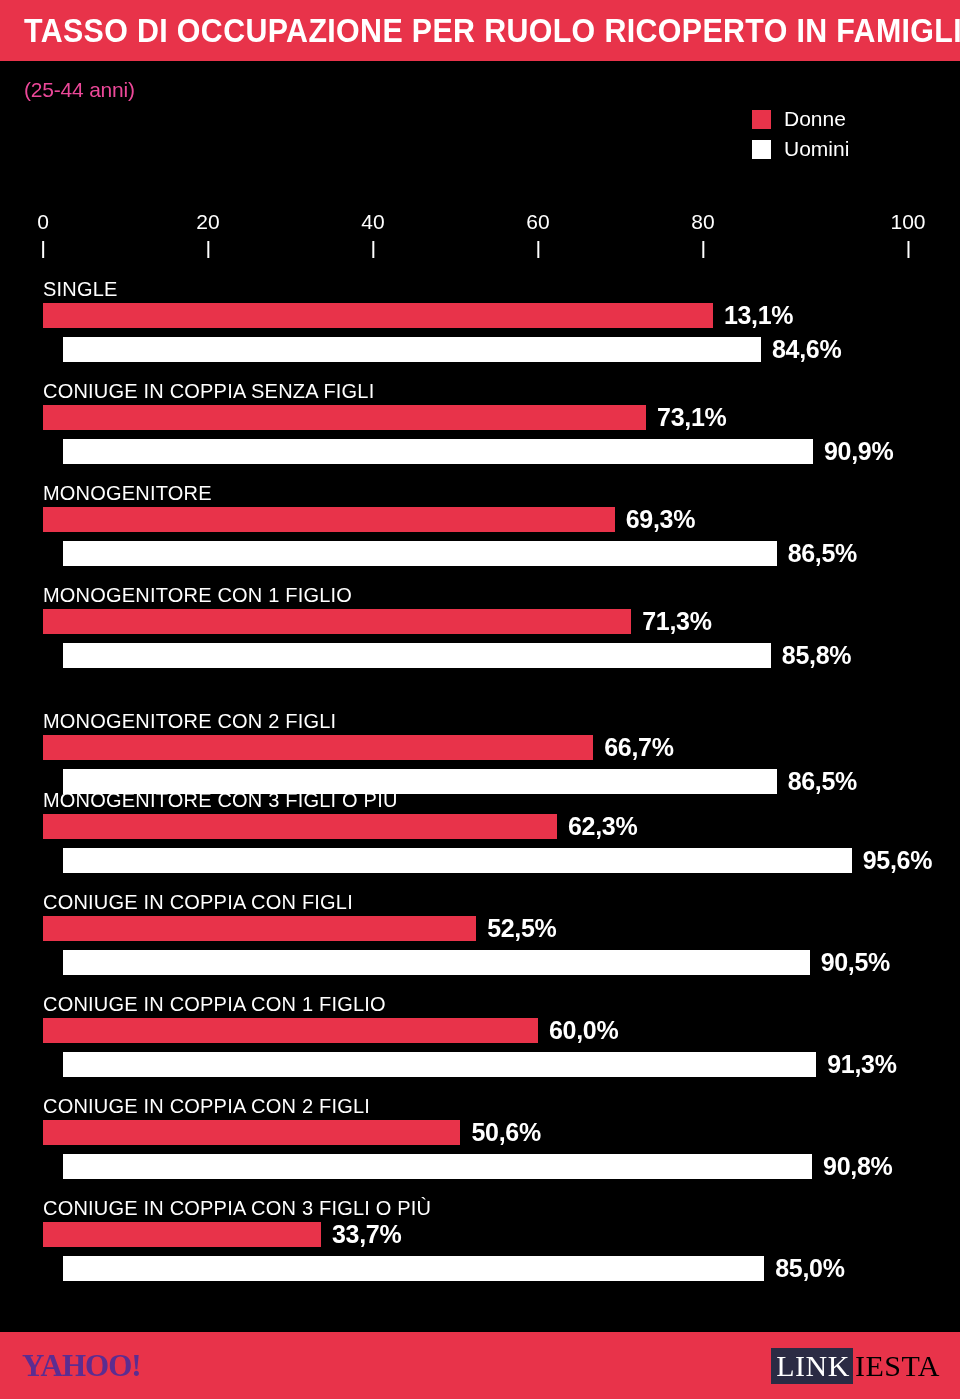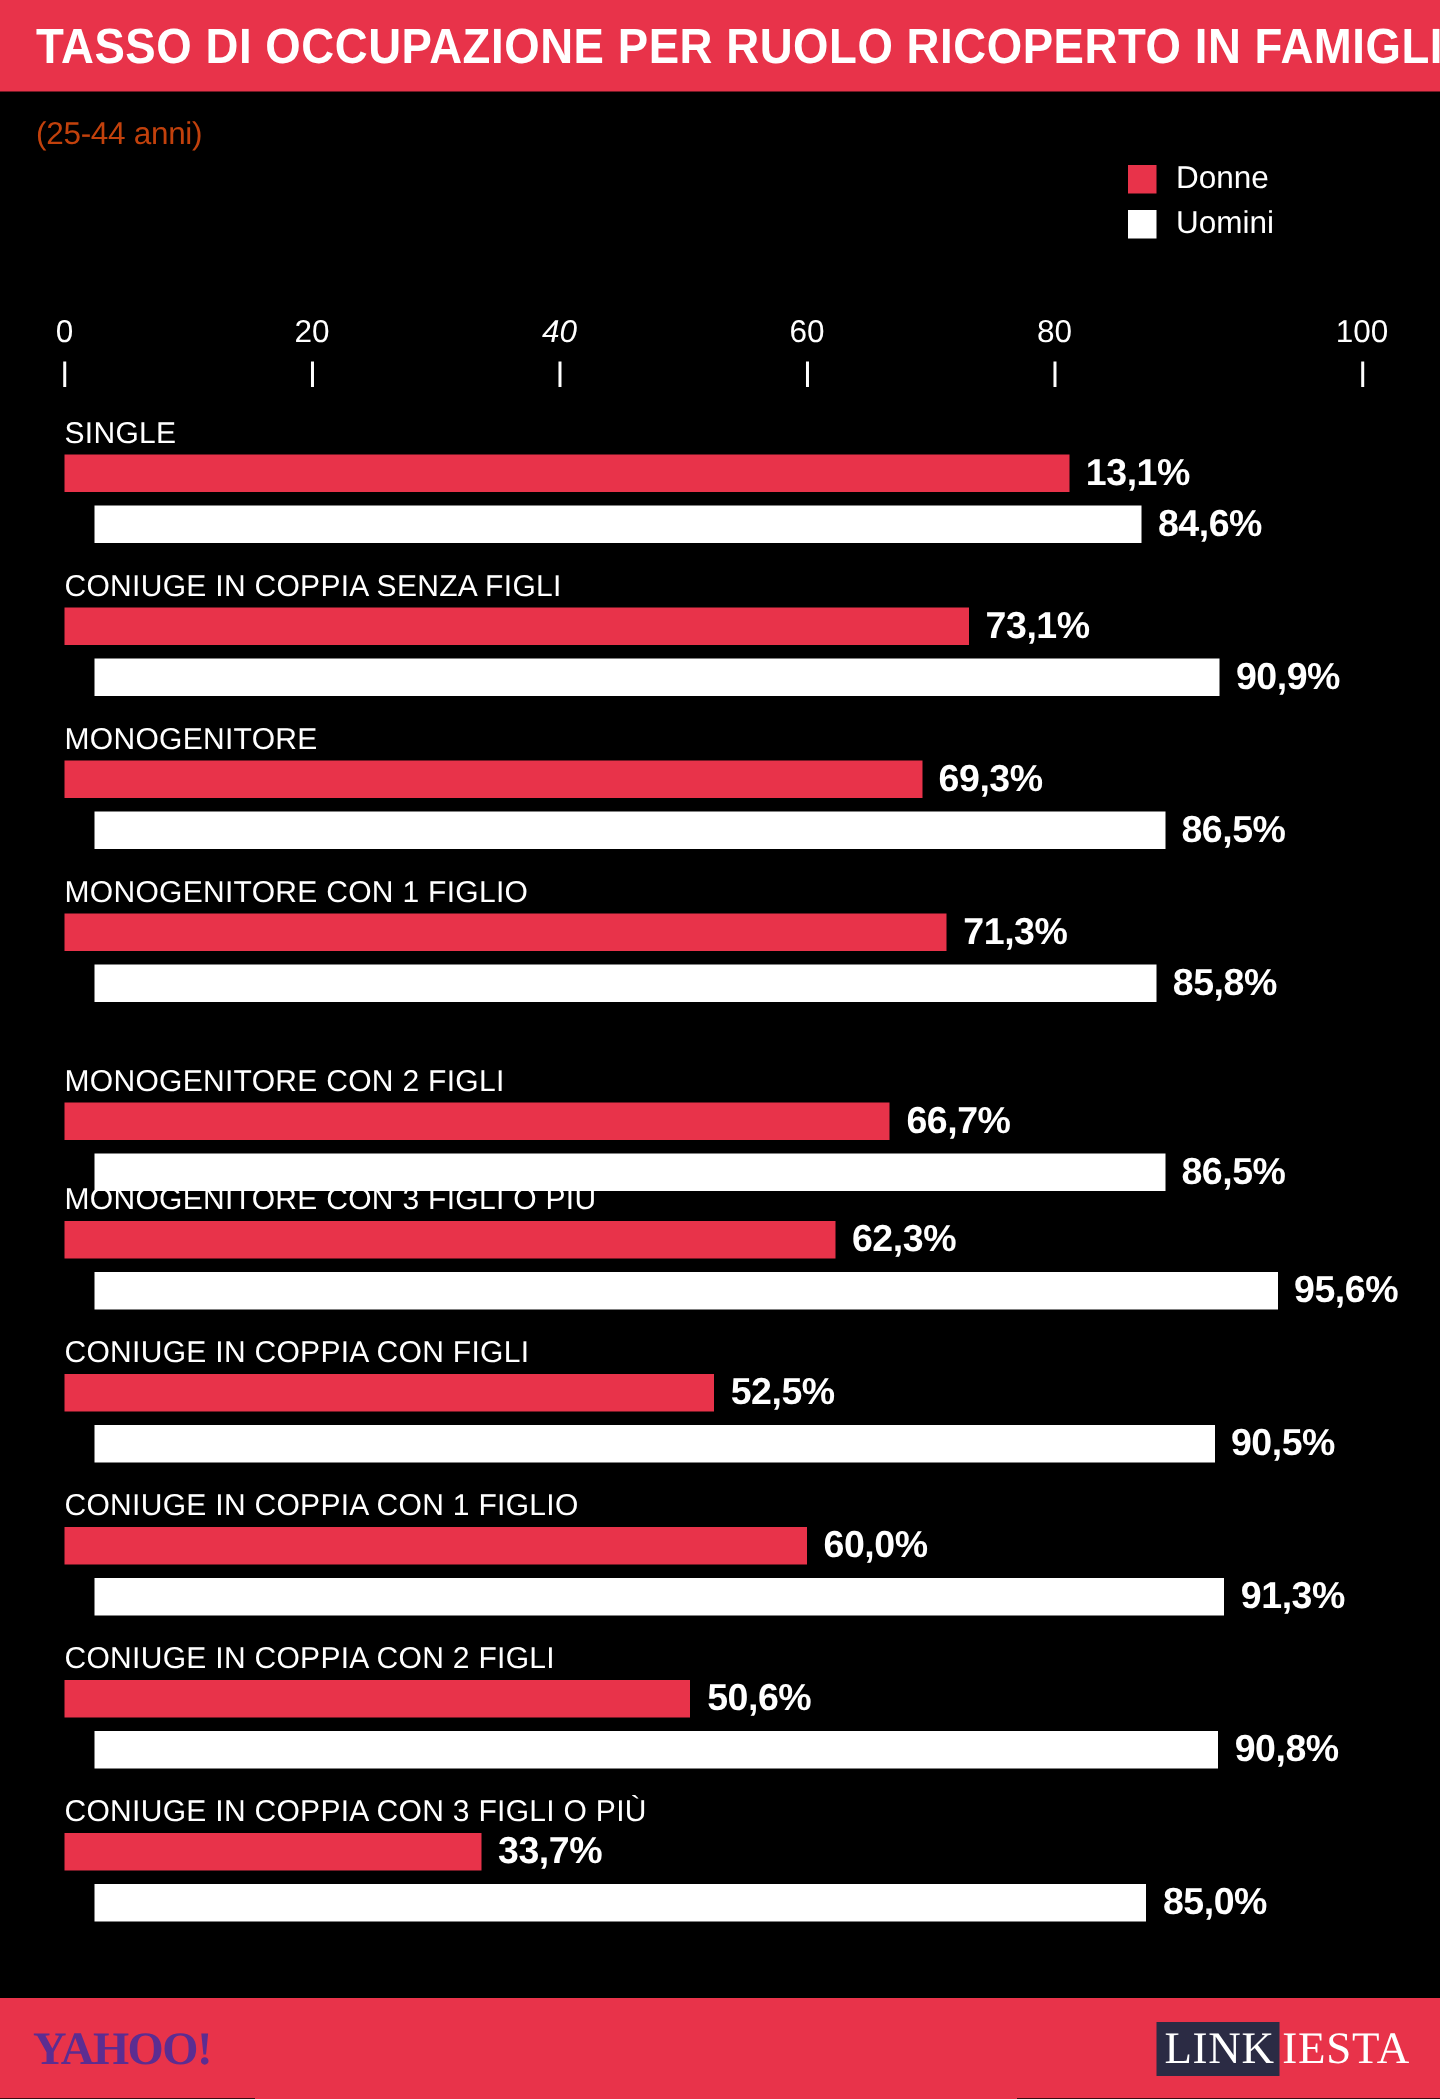--- a/index.html
+++ b/index.html
@@ -42,21 +42,21 @@
     transform-origin: left center;
     margin-left: 24px;
     white-space: nowrap;
   }
 
   
   .subtitle {
     position: absolute;
     left: 24px;
     top: 78px;
-    color: #c2410c;
+    color: #ec4899;
     font-size: 21px;
     font-family: "Liberation Sans", sans-serif;
     letter-spacing: -0.2px;
   }
 
   
   .legend {
     position: absolute;
     right: 48px;
     top: 104px;
@@ -189,21 +189,21 @@
     font-size: 30px;
     line-height: 1;
   }
   .linkiesta-logo .lk {
     background: #2b2b44;
     color: #ffffff;
     padding: 3px 3px 3px 5px;
     letter-spacing: 0.5px;
   }
   .linkiesta-logo .iesta {
-    color: #ffffff;
+    color: #000000;
     padding: 3px 2px;
     letter-spacing: 0.5px;
   }
 </style>
 </head>
 <body>
 
 <div id="page">
 
   <div class="title-band">
@@ -225,21 +225,21 @@
 
   <div class="axis" id="axis-holder">
       <div class="axis-tick" style="left: 43px;">
         <span class="tlabel">0</span>
         <span class="tmark"></span>
       </div>
       <div class="axis-tick" style="left: 208px;">
         <span class="tlabel">20</span>
         <span class="tmark"></span>
       </div>
-      <div class="axis-tick" style="left: 373px; font-style: italic;">
+      <div class="axis-tick" style="left: 373px;">
         <span class="tlabel">40</span>
         <span class="tmark"></span>
       </div>
       <div class="axis-tick" style="left: 538px;">
         <span class="tlabel">60</span>
         <span class="tmark"></span>
       </div>
       <div class="axis-tick" style="left: 703px;">
         <span class="tlabel">80</span>
         <span class="tmark"></span>

